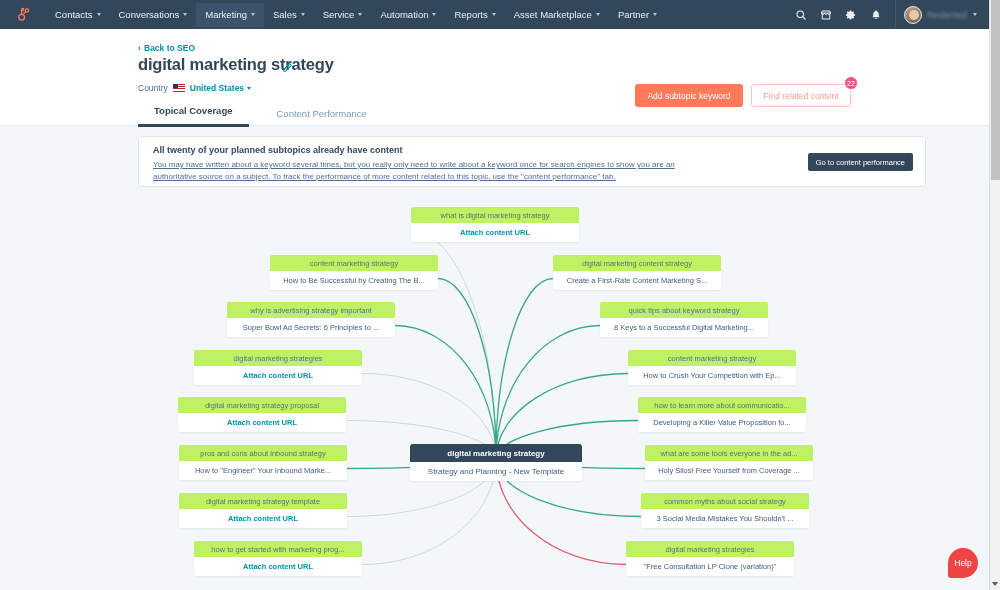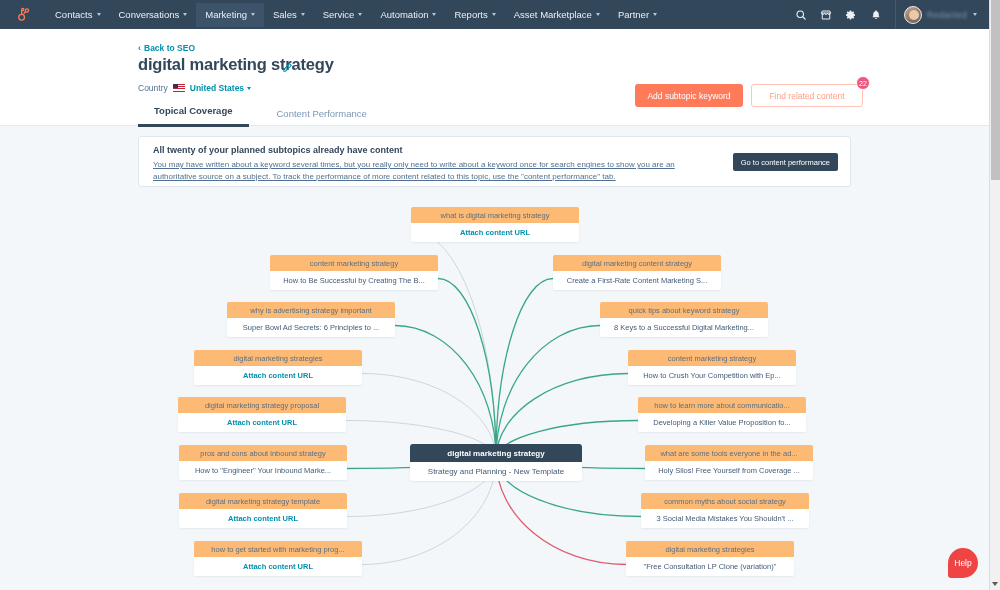--- a/index.html
+++ b/index.html
@@ -124,21 +124,21 @@
 
   .btn-primary {
     position: absolute; left: 635px; top: 55px;
     width: 108px; height: 23px;
     background: #ff7a59; color: #ffffff;
     border: none; border-radius: 3px;
     font-size: 8.5px; font-family: inherit; cursor: pointer;
   }
   .btn-secondary-wrap { position: absolute; left: 751px; top: 55px; }
   .btn-secondary {
-    width: 112px; height: 23px;
+    width: 100px; height: 23px;
     background: #ffffff; color: #ff9e86;
     border: 1px solid #ffc4b5; border-radius: 3px;
     font-size: 8.5px; font-family: inherit; cursor: pointer;
   }
   .btn-badge {
     position: absolute; right: -7px; top: -8px;
     min-width: 14px; height: 14px; padding: 0 2px;
     border-radius: 50%;
     background: #f2547d; color: #ffffff;
     font-size: 7px; line-height: 14px; text-align: center;
@@ -154,21 +154,21 @@
     cursor: pointer; white-space: nowrap;
   }
   .tab.active {
     color: #33475b; font-weight: bold;
     border-bottom: 3px solid #33475b;
   }
 
   
   .banner {
     position: absolute; left: 138px; top: 136px;
-    width: 713px; height: 51px;
+    width: 788px; height: 51px;
     background: #ffffff;
     border: 1px solid #dfe7ee; border-radius: 3px;
     z-index: 15;
   }
   .banner-title {
     position: absolute; left: 14px; top: 8px;
     font-size: 9px; font-weight: bold; color: #33475b;
   }
   .banner-body {
     position: absolute; left: 14px; top: 22px;
@@ -193,21 +193,21 @@
   }
   .edges { position: absolute; left: 0; top: 0; width: 989px; height: 464px; }
 
   .node {
     position: absolute;
     width: 168px;
     z-index: 3;
     cursor: pointer;
   }
   .node-head {
-    background: #fdba74; color: #5a6f85;
+    background: #bef264; color: #5a6f85;
     font-size: 7.5px; text-align: center;
     padding: 4px 6px 3px 6px;
     border-radius: 2px 2px 0 0;
     white-space: nowrap; overflow: hidden; text-overflow: ellipsis;
   }
   .node-body {
     background: #ffffff; color: #425b76;
     font-size: 7.5px; text-align: center;
     padding: 5px 6px;
     border-radius: 0 0 2px 2px;

